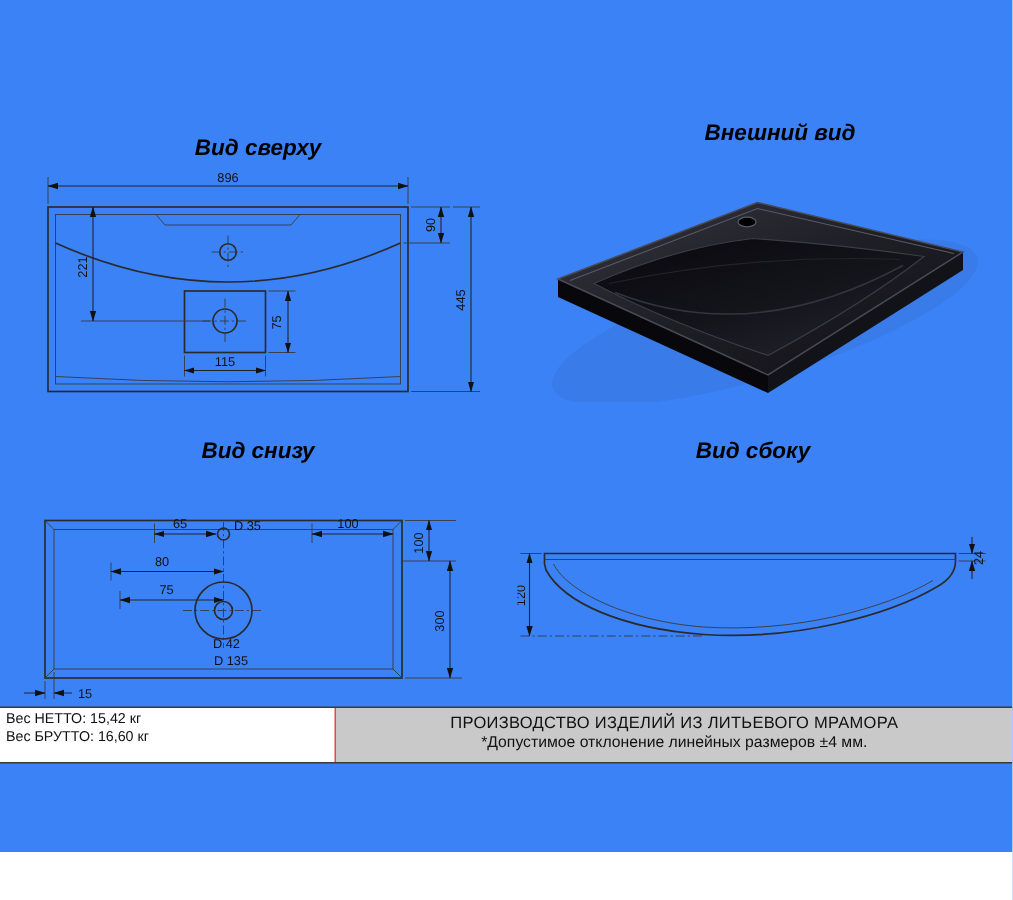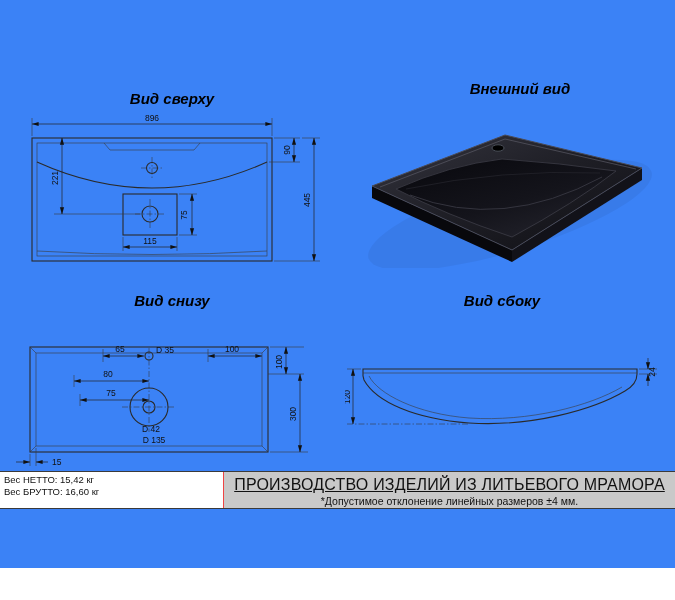--- a/index.html
+++ b/index.html
@@ -11,21 +11,21 @@
   .dim-text { font-size:8.5px; fill:#111; }
   .draw   { fill:none; stroke:#2a2a2a; stroke-width:1.1; }
   .thin   { fill:none; stroke:#3a3a3a; stroke-width:0.6; }
   .dim    { fill:none; stroke:#222;    stroke-width:0.7; }
   .center { fill:none; stroke:#333;    stroke-width:0.55; stroke-dasharray:6 2 1.5 2; }
   .footer { position:absolute; left:0; top:471px; width:675px; height:38px; display:flex;
             border-top:1px solid #3a3a3a; border-bottom:1px solid #3a3a3a; }
   .footer-left { width:224px; background:#fff; border-right:1px solid #ef4444;
                  padding:2px 0 0 4px; font-size:9.5px; line-height:1.22; color:#111; }
   .footer-right { flex:1; background:#c9c9c9; text-align:center; padding-top:4px; color:#111; }
-  .footer-right .prod { font-size:16px; letter-spacing:0.2px;text-decoration:underline; }
+  .footer-right .prod { font-size:11px; letter-spacing:0.2px; }
   .footer-right .tol  { font-size:10.5px; margin-top:1px; }
 </style>
 </head>
 <body>
 
 <div class="stage">
 
   <div class="view-title" style="left:42px; top:90px;">Вид сверху</div>
   <div class="view-title" style="left:390px; top:80px;">Внешний вид</div>
   <div class="view-title" style="left:372px; top:292px;">Вид сбоку</div>

